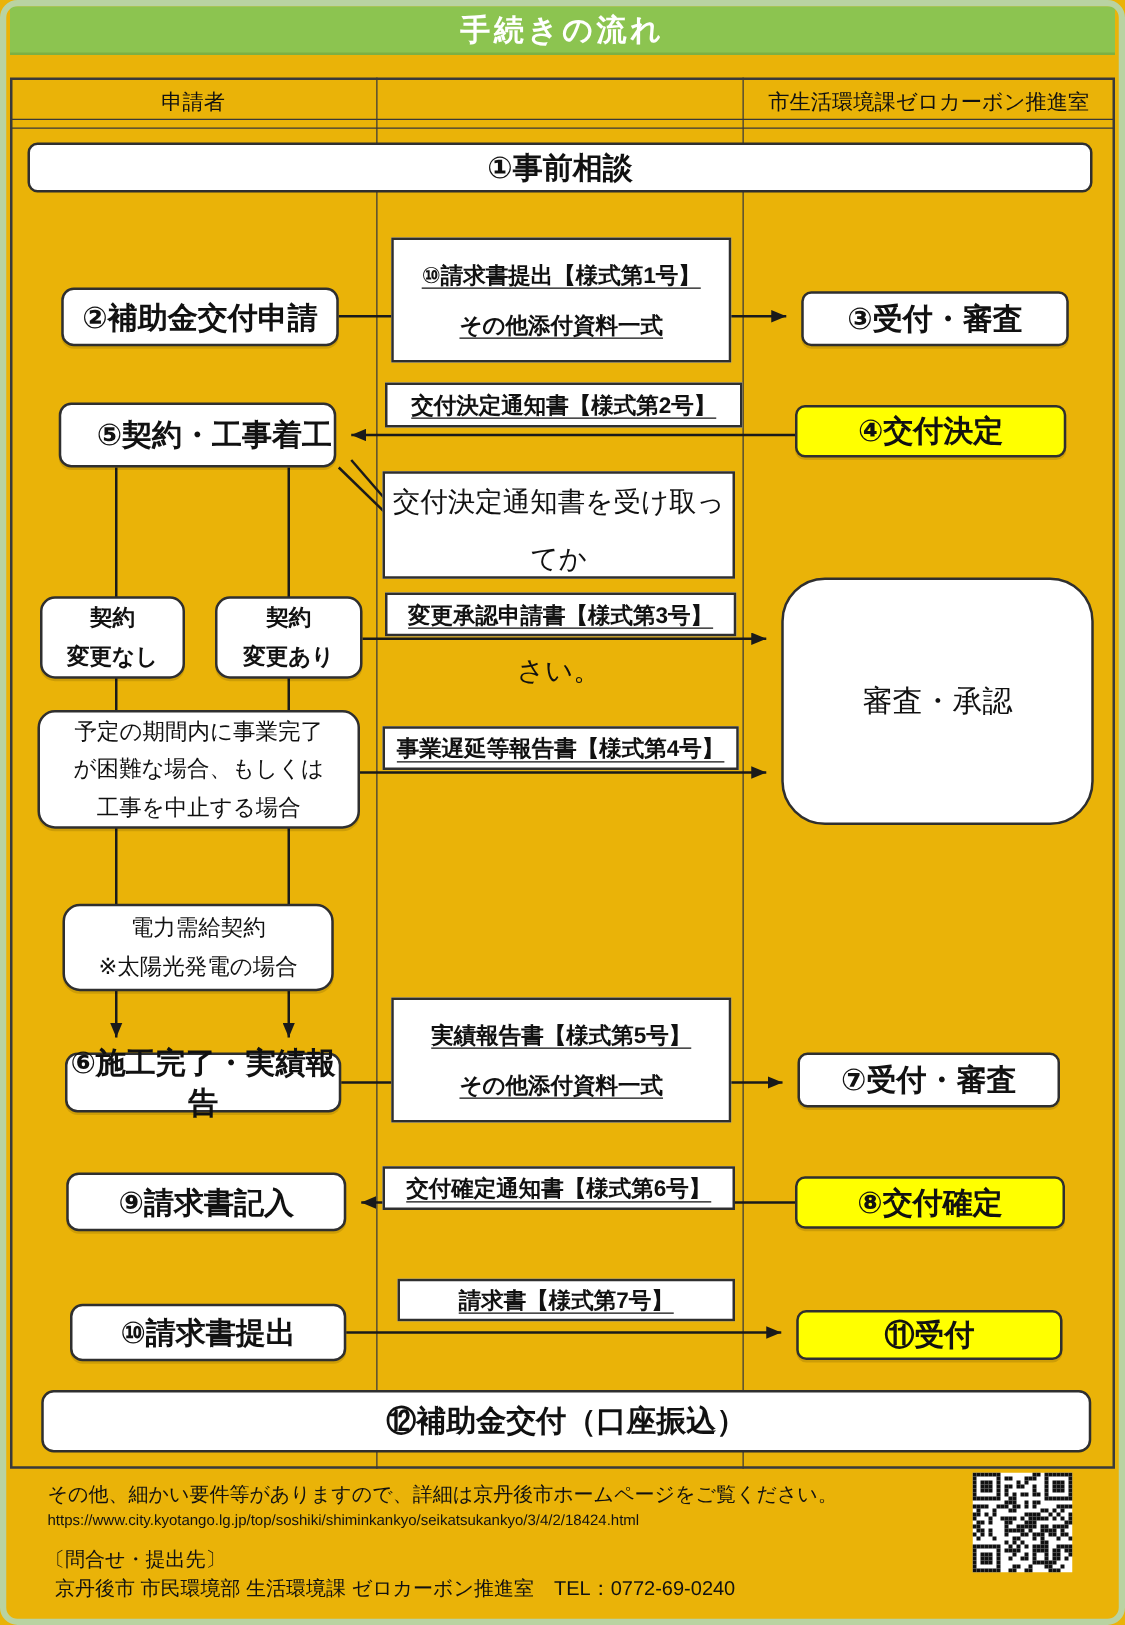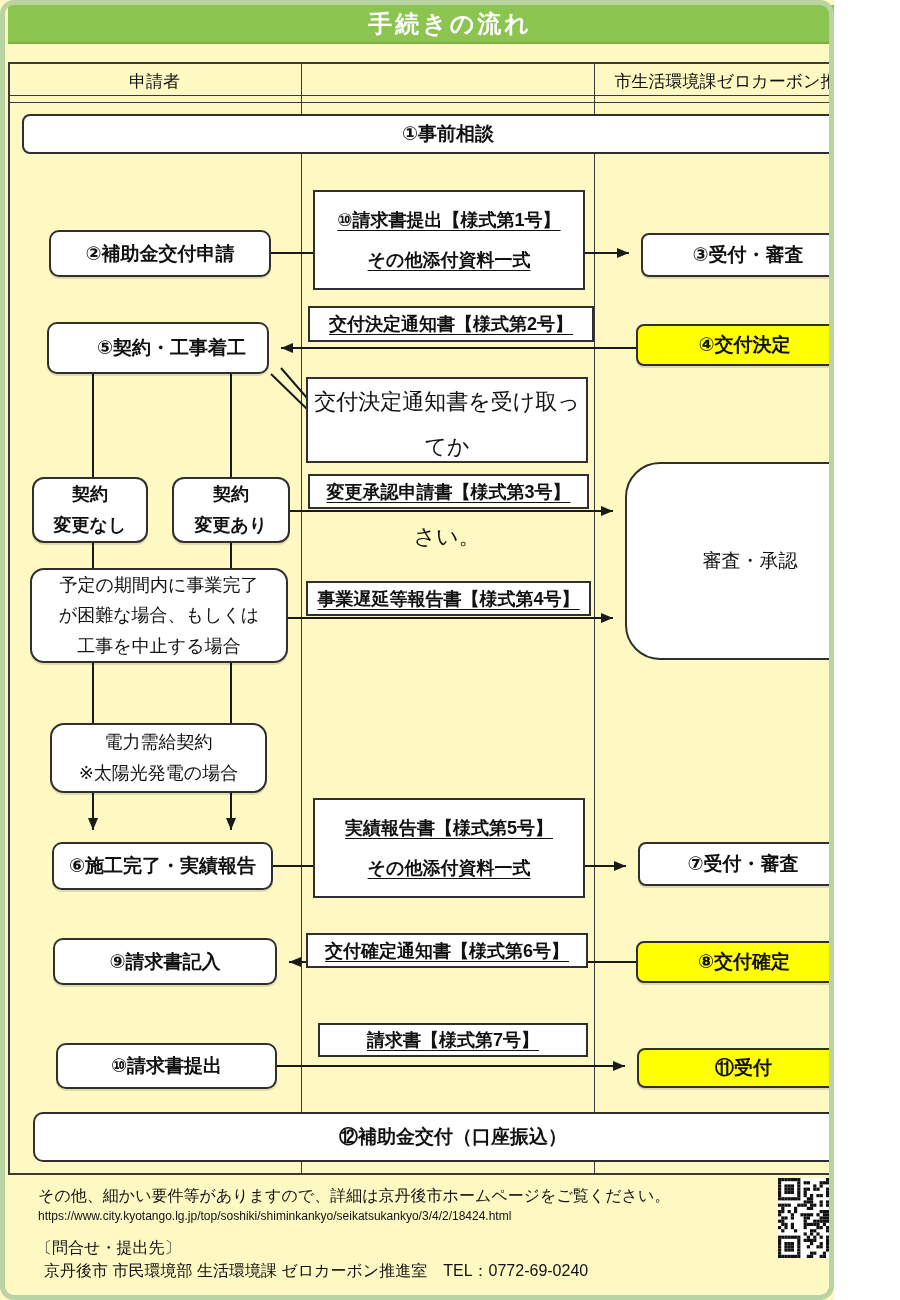--- a/index.html
+++ b/index.html
@@ -1,33 +1,33 @@
 <!DOCTYPE html>
 <html><head>
 <meta charset="utf-8">
 <style>
   html,body{margin:0;padding:0;background:#fff;}
-  #page{position:relative;width:834px;height:1300px;background:#fef9c3;overflow:hidden;
+  #page{position:relative;width:900px;height:1300px;background:#eab308;overflow:hidden;
         font-family:"Liberation Sans","DejaVu Sans",sans-serif;color:#111;}
   .frame{position:absolute;inset:0;border:5px solid #b9d3a2;border-radius:14px;pointer-events:none;z-index:9;}
   .titlebar{position:absolute;left:8px;top:5px;width:884px;height:37px;background:#8cc450;
             border-bottom:2px solid #7db043;display:flex;align-items:center;justify-content:center;
             color:#fff;font-weight:bold;font-size:24px;letter-spacing:3px;z-index:4;}
   .tableframe{position:absolute;left:8px;top:62px;width:884px;height:1113px;
               border:2px solid #3a3a3a;box-sizing:border-box;z-index:0;}
   .headerrow{position:absolute;left:8px;top:62px;width:884px;height:34px;border-bottom:1px solid #3a3a3a;
              box-sizing:border-box;z-index:1;}
   .hline2{position:absolute;left:8px;top:102px;width:884px;height:1px;background:#3a3a3a;z-index:1;}
   .hcell{position:absolute;top:66px;height:30px;display:flex;align-items:center;justify-content:center;
          font-size:17px;z-index:2;}
   .vline{position:absolute;top:62px;height:1113px;width:1px;background:#3a3a3a;z-index:1;}
   .overlay{position:absolute;left:0;top:0;z-index:2;}
   .box{position:absolute;background:#fff;border:2px solid #2f2f2f;box-sizing:border-box;
        display:flex;align-items:center;justify-content:center;text-align:center;
-       font-weight:bold;font-size:19px;z-index:3;}
+       font-weight:bold;font-size:24px;z-index:3;}
   .r8{border-radius:8px;} .r10{border-radius:10px;} .r12{border-radius:12px;}
   .r14{border-radius:14px;} .r35{border-radius:35px;}
   .yellow{background:#ffff00;}
   .soft{box-shadow:0 2px 0 rgba(0,0,0,0.12);}
   .doc{position:absolute;background:#fff;border:2px solid #2f2f2f;box-sizing:border-box;
        display:flex;flex-direction:column;align-items:center;justify-content:space-evenly;
        font-weight:bold;font-size:18px;text-align:center;z-index:3;}
   .doc span{text-decoration:underline;text-underline-offset:4px;}
   .col{flex-direction:column;}
   .sm{font-size:18px;line-height:1.7;}

